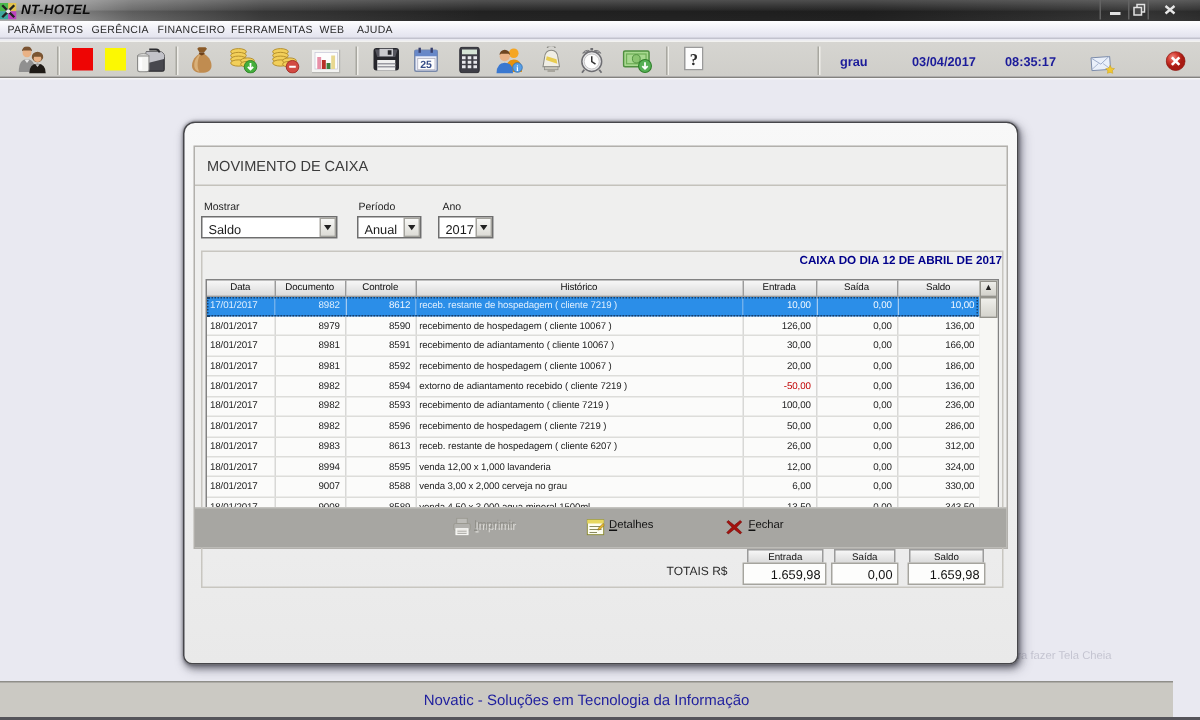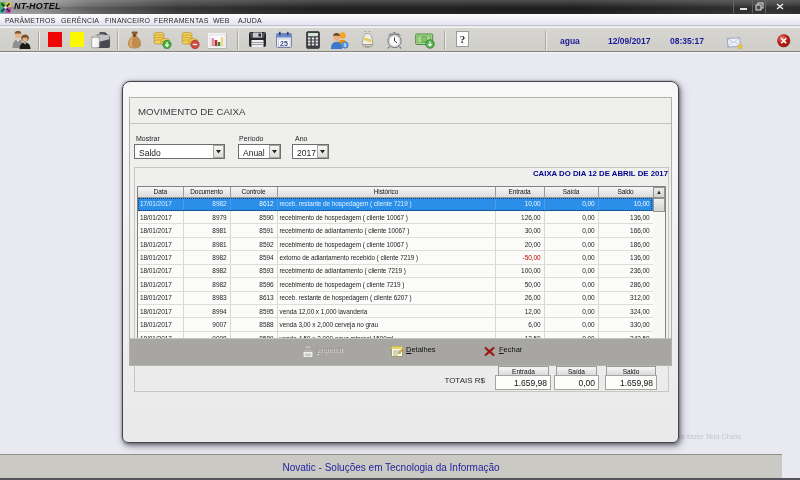--- a/index.html
+++ b/index.html
@@ -226,22 +226,22 @@
     <ellipse cx="9.2" cy="8.2" rx="2.6" ry="2.8" fill="#8AC470" stroke="#4E8E3E" stroke-width=".6"></ellipse>
     <circle cx="15" cy="13" r="4.3" fill="#55B055" stroke="#2E7E28" stroke-width=".7"></circle>
     <path d="M15,10.5 L15,14.7 M13.2,13.1 L15,14.9 L16.8,13.1" stroke="#fff" stroke-width="1.2" fill="none"></path>
   </svg>
   <div class="tsep" style="left:444px"></div>
   <svg class="ticon" style="left:456px" width="13" height="16" viewBox="0 0 13 16">
     <rect x="0.5" y="0.5" width="12" height="15" fill="#FDFDFD" stroke="#9a9a9a" stroke-width="1"></rect>
     <text x="6.5" y="12" font-size="11" font-weight="bold" fill="#2a2a2a" text-anchor="middle" font-family="Liberation Serif">?</text>
   </svg>
   <div class="tsep" style="left:545px"></div>
-  <span class="ttext" style="left:560px">agua</span>
-  <span class="ttext" style="left:608px">12/09/2017</span>
+  <span class="ttext" style="left:560px">grau</span>
+  <span class="ttext" style="left:608px">03/04/2017</span>
   <span class="ttext" style="left:670px">08:35:17</span>
   <svg class="ticon" style="left:726px;top:7px" width="18" height="14" viewBox="0 0 23 18">
     <rect x="2" y="4" width="16" height="11" fill="#EAF0FA" stroke="#7888A8" stroke-width=".8" transform="rotate(-4 10 9)"></rect>
     <path d="M2.5,4.5 L10,10 L17.5,3.8" fill="none" stroke="#9AAAC8" stroke-width=".8" transform="rotate(-4 10 9)"></path>
     <path d="M2.5,14.5 L8,9.5 M17.5,13.5 L12,9.5" stroke="#9AAAC8" stroke-width=".7"></path>
     <path d="M18,11 l1.2,2.4 2.6,.4 -1.9,1.8 .5,2.6 -2.4,-1.2 -2.4,1.2 .5,-2.6 -1.9,-1.8 2.6,-.4 Z" fill="#F0C830" stroke="#C89A10" stroke-width=".4"></path>
   </svg>
   <svg class="ticon" style="left:777px;top:6px" width="13.5" height="13.5" viewBox="0 0 14 14">
     <defs>
         <radialGradient id="rg" cx="35%" cy="30%">

